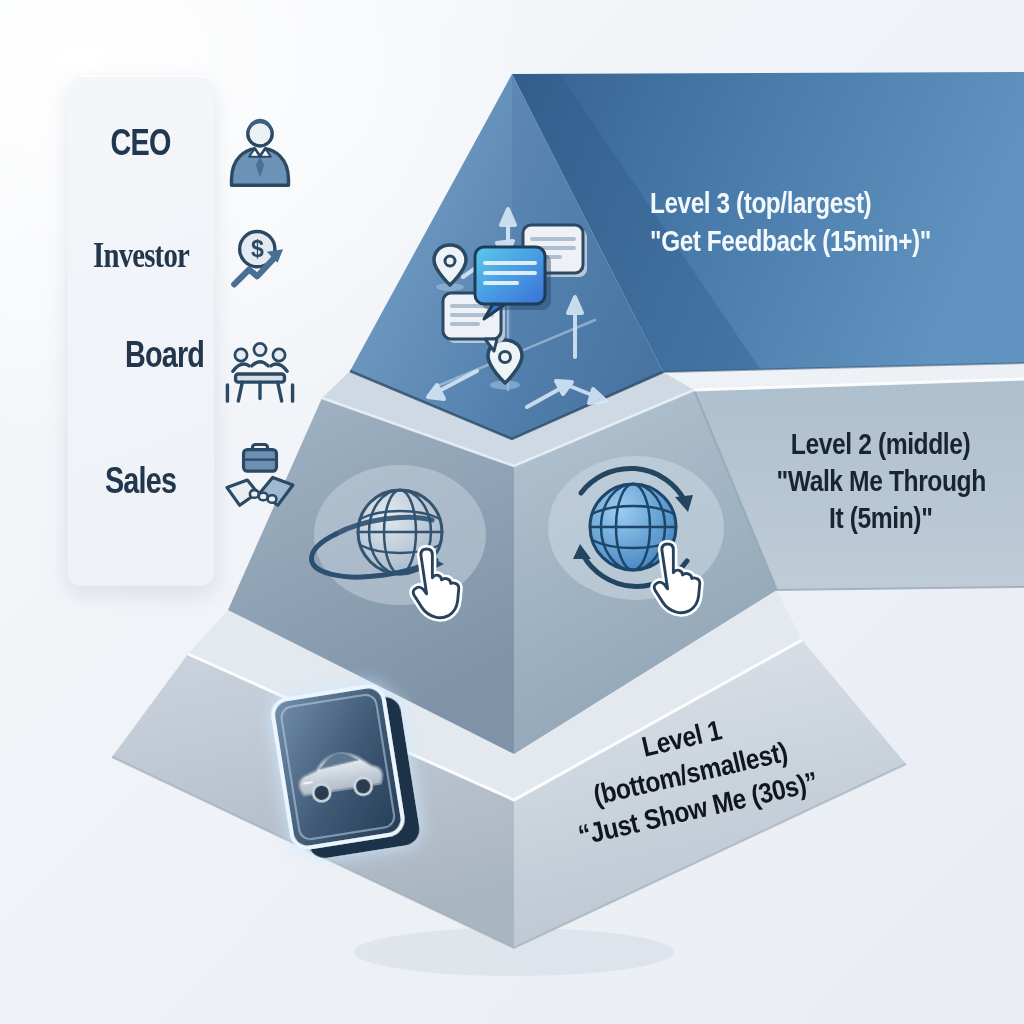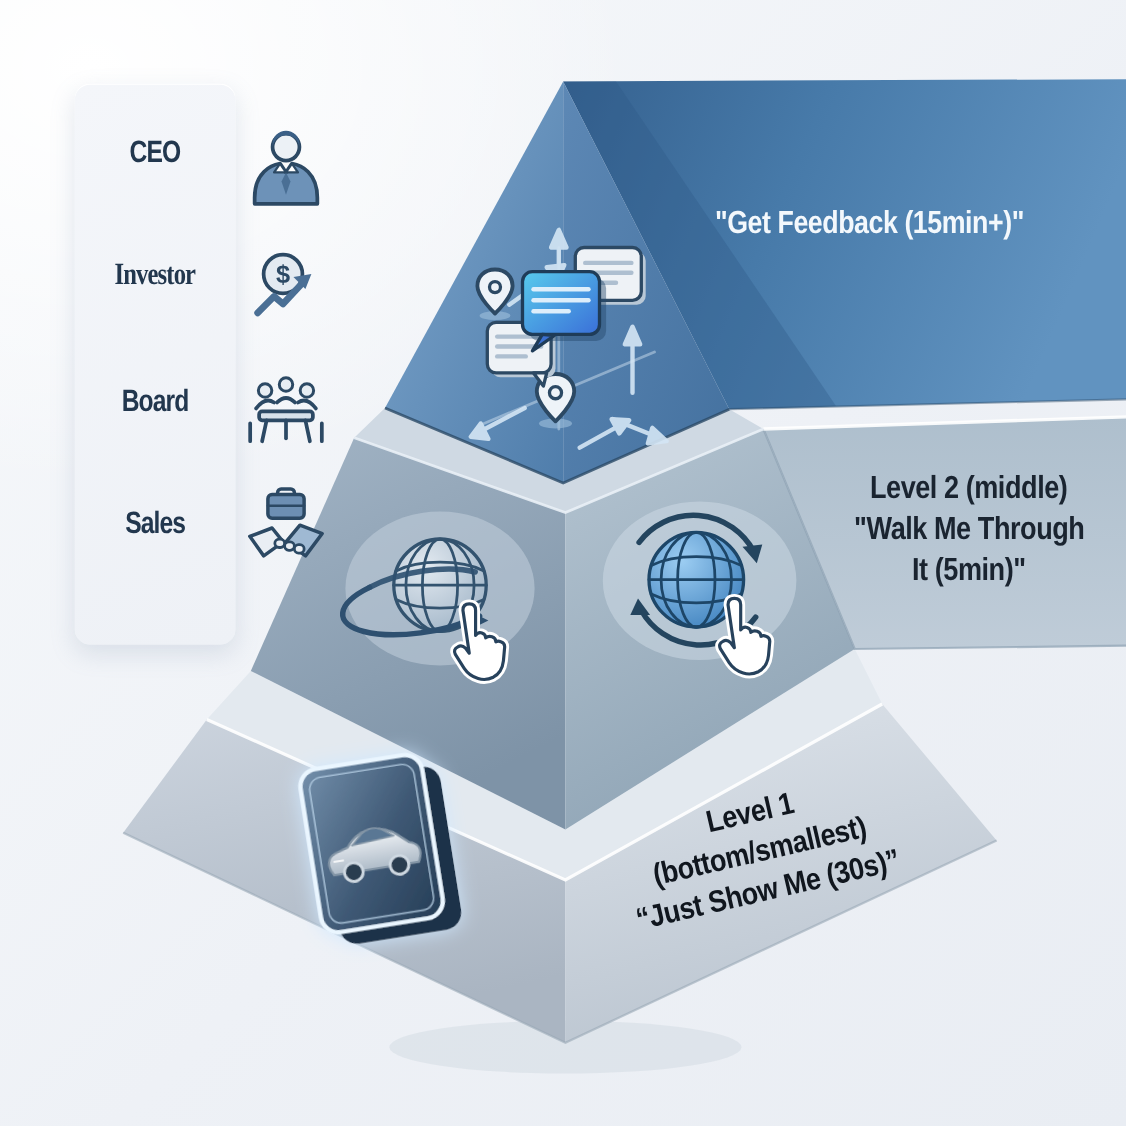--- a/index.html
+++ b/index.html
@@ -12,21 +12,21 @@
   }
   .abs{position:absolute;}
   
   .side-card{
     left:68px;top:76px;width:146px;height:510px;border-radius:14px;
     background:linear-gradient(160deg,#f4f6fa 0%,#eef1f6 100%);
     box-shadow:0 8px 22px rgba(120,140,170,.20), 0 1px 0 #ffffff inset;
   }
   .side-label{
     width:146px;left:68px;text-align:center;
-    font-weight:bold;font-size:28px;color:#22374e;letter-spacing:-1px;
+    font-weight:bold;font-size:36px;color:#22374e;letter-spacing:-1px;
   }
   .side-label .cond{display:inline-block;transform:scaleX(.80);transform-origin:center;}
   .icon-slot{width:76px;height:76px;left:222px;}
   .icon-slot svg{width:100%;height:100%;}
   
   #pyramid{left:0;top:0;width:1024px;height:1024px;}
   
   .lvl-text{font-weight:bold;letter-spacing:-.5px;}
   .lvl3-text{left:650px;top:184px;width:360px;color:#f3f8fc;font-size:29px;line-height:38px;text-align:left;}
   .lvl3-text .cond{display:inline-block;transform:scaleX(.84);transform-origin:left top;white-space:nowrap;}
@@ -245,21 +245,21 @@
 </svg>
 
 <div class="abs side-card"></div>
 
 <div class="abs side-label" style="top:122px;">
   <span class="cond">CEO</span>
 </div>
 <div class="abs side-label" style="top:234px;font-family:Liberation Serif, serif;">
   <span class="cond">Investor</span>
 </div>
-<div class="abs side-label" style="top:349px;">
+<div class="abs side-label" style="top:334px;text-align:right;">
   <span class="cond">Board</span>
 </div>
 <div class="abs side-label" style="top:460px;">
   <span class="cond">Sales</span>
 </div>
 
 <div class="abs icon-slot" style="top:112px;">
   <svg viewBox="-26 -30 52 56" stroke-linejoin="round" stroke-linecap="round">
     <path d="M-21 20 C-21 3 -10 -2 -4 -3 L0 3 L4 -3 C10 -2 21 3 21 20 L21 24 L-21 24 Z" fill="#6d92b8" stroke="#2c4964" stroke-width="2.5"></path>
     <polygon points="-4,-3 0,3 -8,3" fill="#ffffff" stroke="#2c4964" stroke-width="1.5"></polygon>
@@ -299,20 +299,21 @@
     <line x1="-13" y1="-18" x2="13" y2="-18" stroke="#2c4964" stroke-width="1.8"></line>
     <polygon points="-26,4 -10,-2 -2,8 -16,18" fill="#e9eef4" stroke="#2c4964" stroke-width="2.5"></polygon>
     <polygon points="26,2 10,-4 0,8 14,18" fill="#9fb9d3" stroke="#2c4964" stroke-width="2.5"></polygon>
     <rect x="-8" y="6" width="7" height="6" rx="3" fill="#e9eef4" stroke="#2c4964" stroke-width="2"></rect>
     <rect x="-1" y="8" width="7" height="6" rx="3" fill="#e9eef4" stroke="#2c4964" stroke-width="2"></rect>
     <rect x="6" y="10" width="7" height="6" rx="3" fill="#e9eef4" stroke="#2c4964" stroke-width="2"></rect>
   </svg>
 </div>
 
 <div class="abs lvl-text lvl3-text">
+  <div><span class="cond">Level 3 (top/largest)</span></div>
   <div><span class="cond">"Get Feedback (15min+)"</span></div>
 </div>
 
 <div class="abs lvl-text lvl2-text">
   <div><span class="cond">Level 2 (middle)</span></div>
   <div><span class="cond">"Walk Me Through</span></div>
   <div><span class="cond">It (5min)"</span></div>
 </div>
 
 <div class="abs lvl-text lvl1-text">

